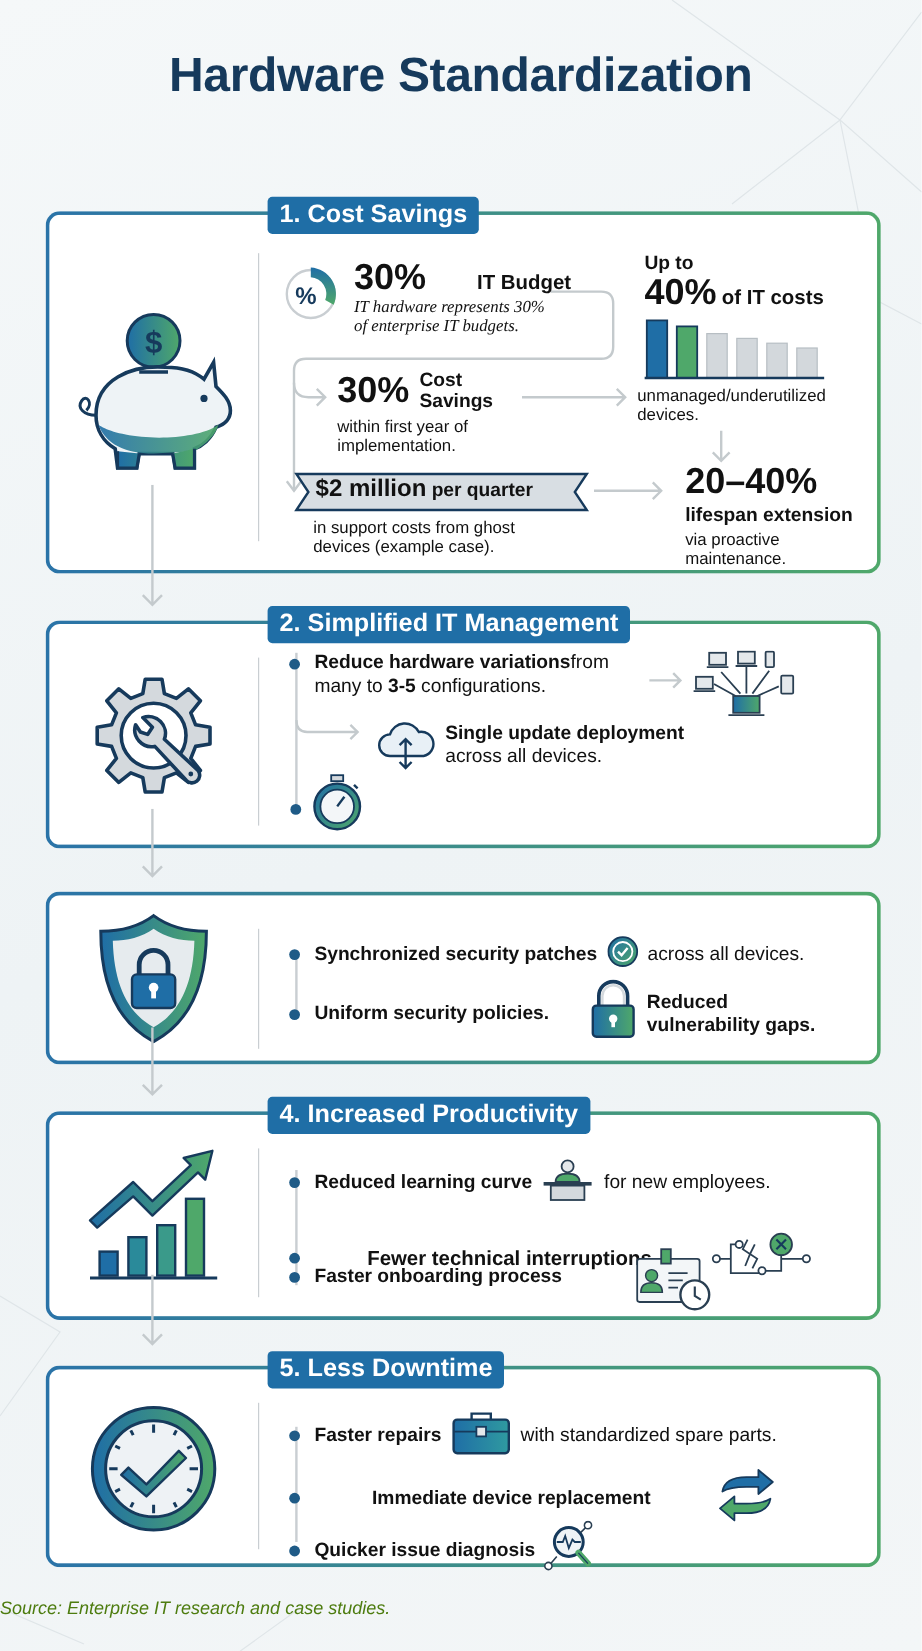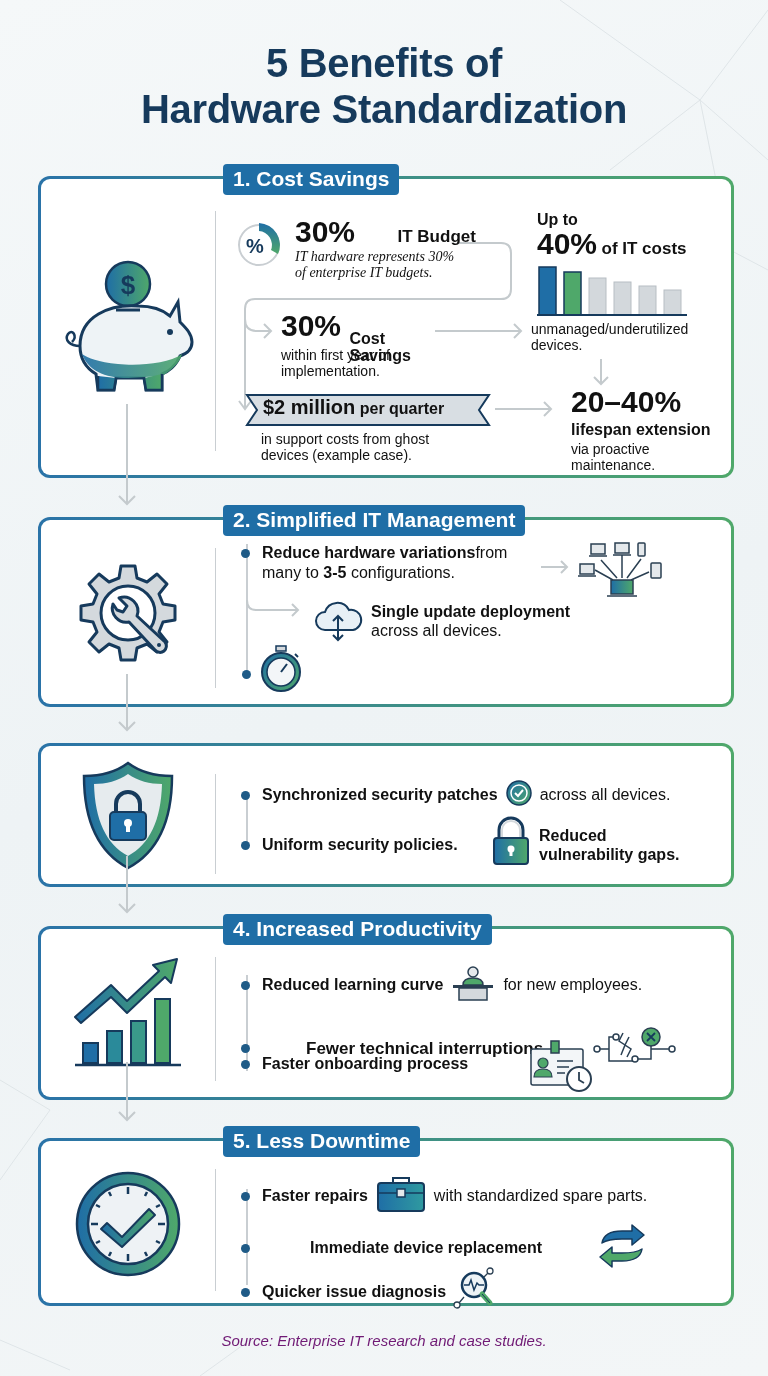--- a/index.html
+++ b/index.html
@@ -33,40 +33,39 @@
   }
   .divider { position: absolute; left: 174px; width: 1px; background: #c9ced2; }
   .icon-cell { position: absolute; left: 0; width: 174px; display:flex; align-items:center; justify-content:center; }
   .conn-arrow { position: absolute; left: 117px; width: 20px; }
   .b { font-weight: 700; }
   .t { position: absolute; font-family: "Liberation Sans", sans-serif; }
   .bl-item { position: absolute; display: flex; align-items: center; white-space: nowrap; font-family: "Liberation Sans", sans-serif; }
   .dot { width: 9px; height: 9px; border-radius: 50%; background: #1f5b87; margin-right: 12px; flex: 0 0 auto; }
   .vline { position: absolute; width: 2px; background: #c9ced2; }
   .source {
-    position: absolute; left: 0; right: 0; top: 1332px; text-align: center;
-    font-family: "Liberation Sans", sans-serif; font-style: italic; font-size: 15px; color: #701a75;
+    position: absolute; left: 0; right: 0; top: 1332px; 
+    font-family: "Liberation Sans", sans-serif; font-style: italic; font-size: 15px; color: #4d7c0f;
   }
 </style>
 </head>
 <body>
 
 <svg class="bg-lines" width="768" height="1376">
   <g stroke="#dfe5e8" stroke-width="1" fill="none">
     <polyline points="560,0 700,100 610,170"></polyline>
     <polyline points="768,10 700,100 768,160"></polyline>
     <polyline points="700,100 730,250 768,270"></polyline>
     <polyline points="0,1080 50,1110 0,1180"></polyline>
     <polyline points="0,1340 70,1370"></polyline>
     <polyline points="200,1376 250,1340"></polyline>
   </g>
 </svg>
 
 <h1 class="title">
-  <div>5 Benefits of</div>
   <div>Hardware Standardization</div>
 </h1>
 
 <div class="card" style="top:176px;height:302px;">
   <div class="card-label">1. Cost Savings</div>
   <div class="icon-cell" style="top:40px;height:220px;">
     <svg width="140" height="150" viewBox="0 0 140 150">
       <defs>
         <linearGradient id="pg" x1="0" y1="0" x2="1" y2="0">
             <stop offset="0" stop-color="#1f6ea6"></stop>
@@ -113,21 +112,21 @@
     <span class="b" style="font-size:30px;">30%</span>
     <span class="b" style="font-size:17px;padding-left:38px;">IT Budget</span>
   </div>
   <div class="t" style="left:254px;top:70px;font-size:14px;line-height:16px;font-family:'Liberation Serif',serif;font-style:italic;">
     <div>IT hardware represents 30%</div>
     <div>of enterprise IT budgets.</div>
   </div>
 
   <div class="t" style="left:240px;top:130px;">
     <span class="b" style="font-size:30px;vertical-align:top;">30%</span>
-    <span style="display:inline-block;vertical-align:top;margin-left:4px;line-height:17px;margin-top:21px;" class="b">
+    <span style="display:inline-block;vertical-align:top;margin-left:4px;line-height:17px;" class="b">
       <div style="font-size:16px;">Cost</div>
       <div style="font-size:16px;">Savings</div>
     </span>
   </div>
   <div class="t" style="left:240px;top:168px;font-size:14px;line-height:16px;">
     <div>within first year of</div>
     <div>implementation.</div>
   </div>
 
   <div style="position:absolute;left:204px;top:214px;">

